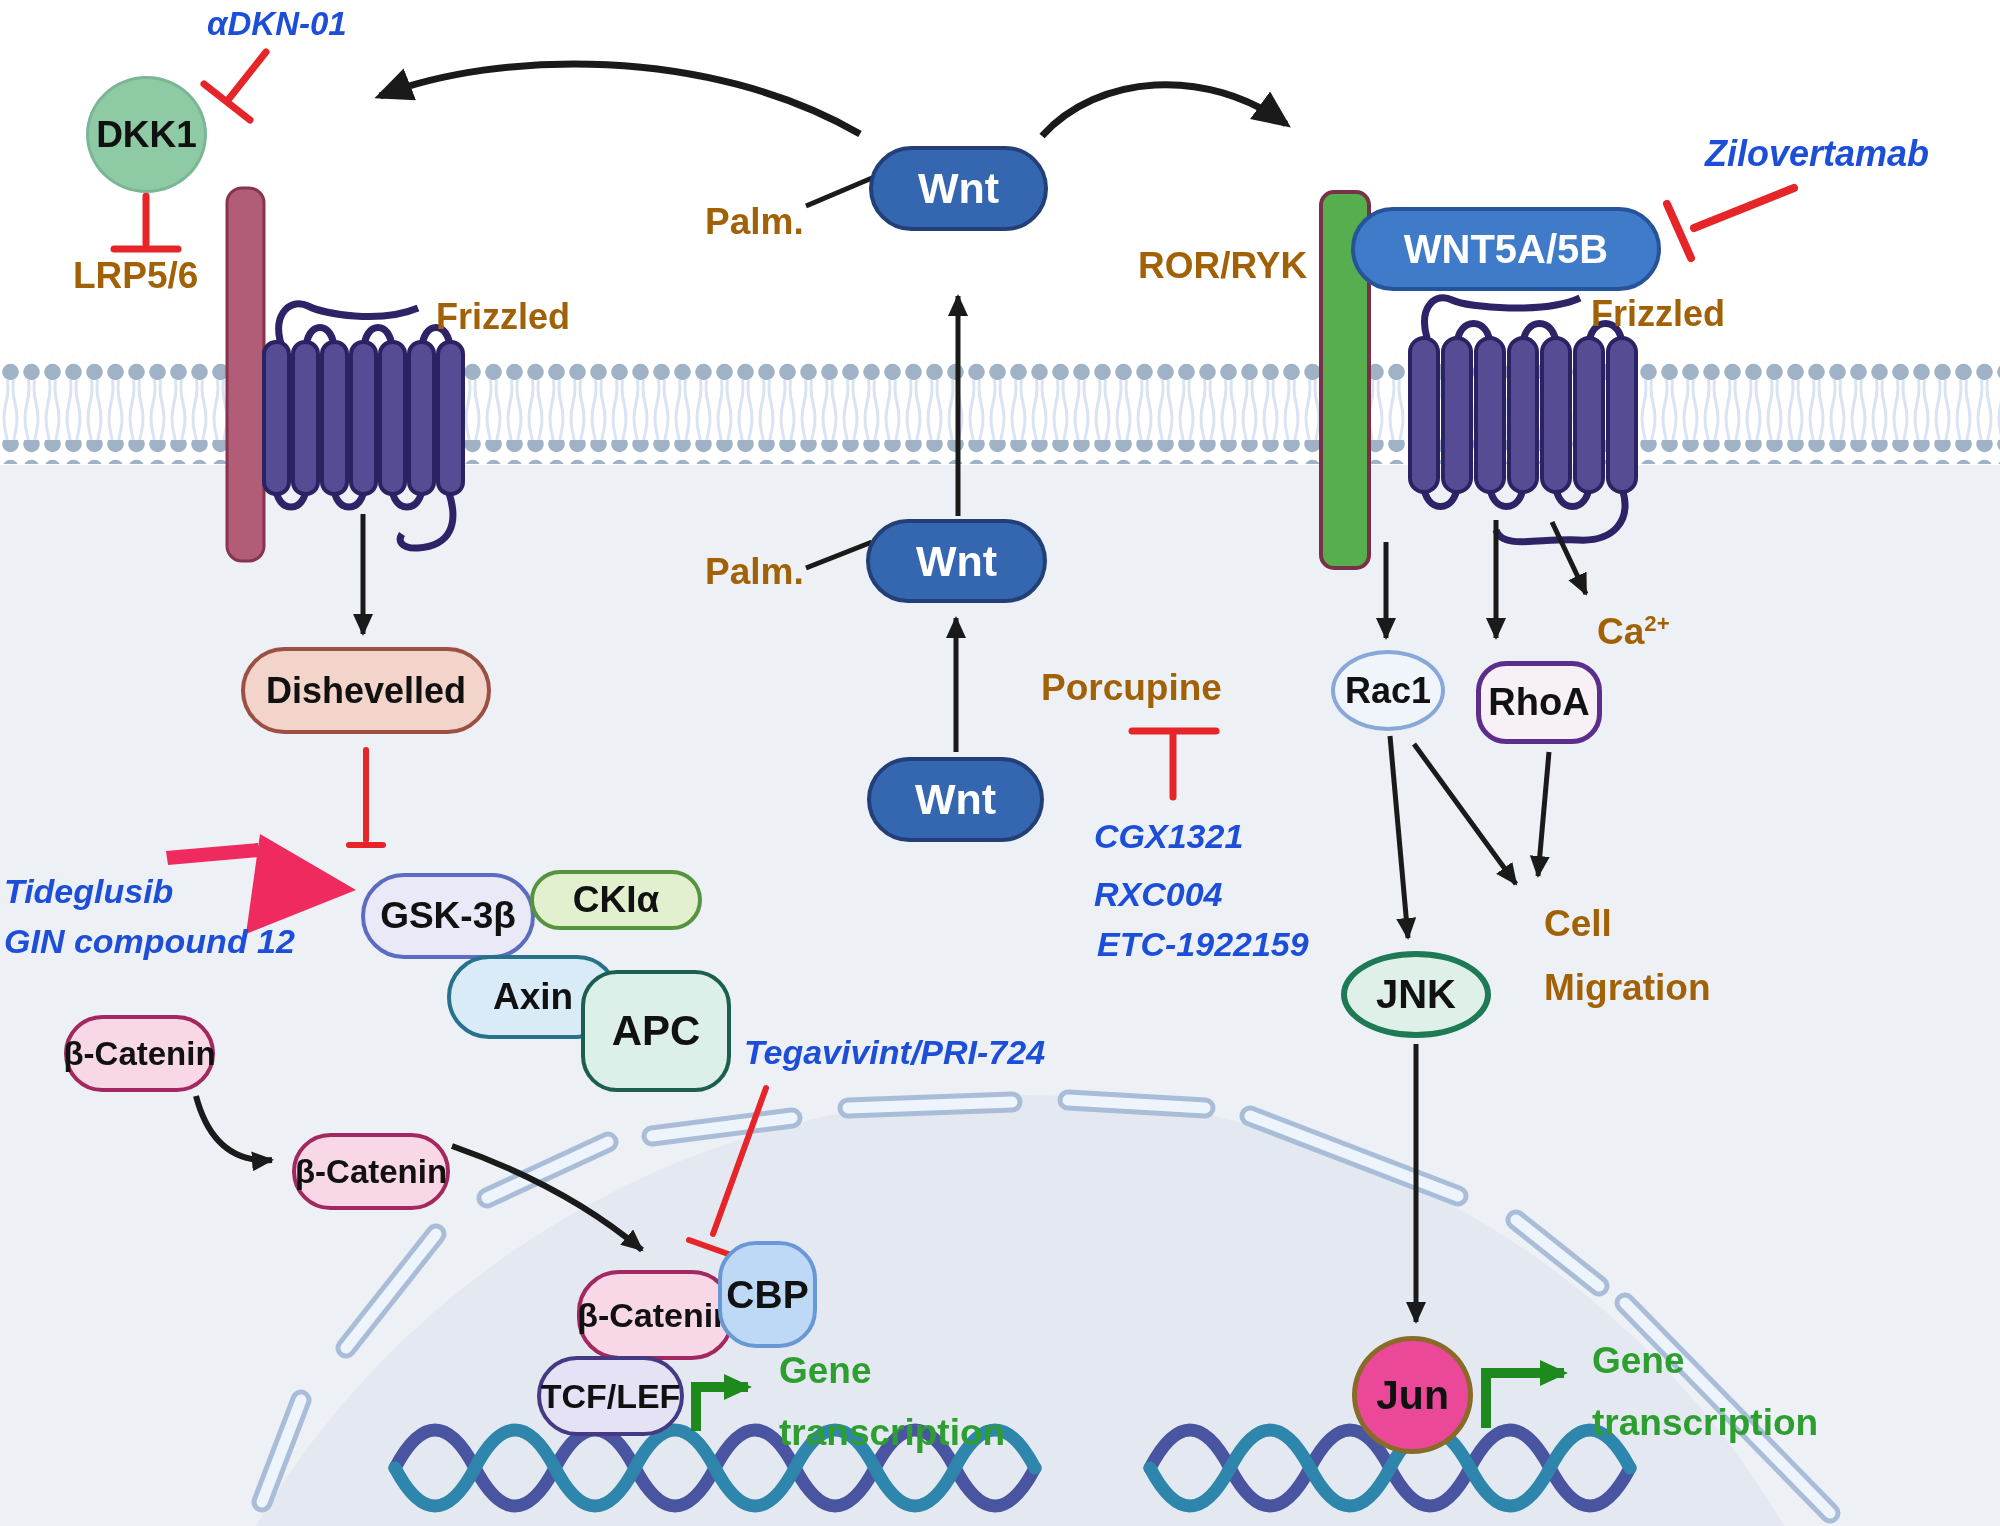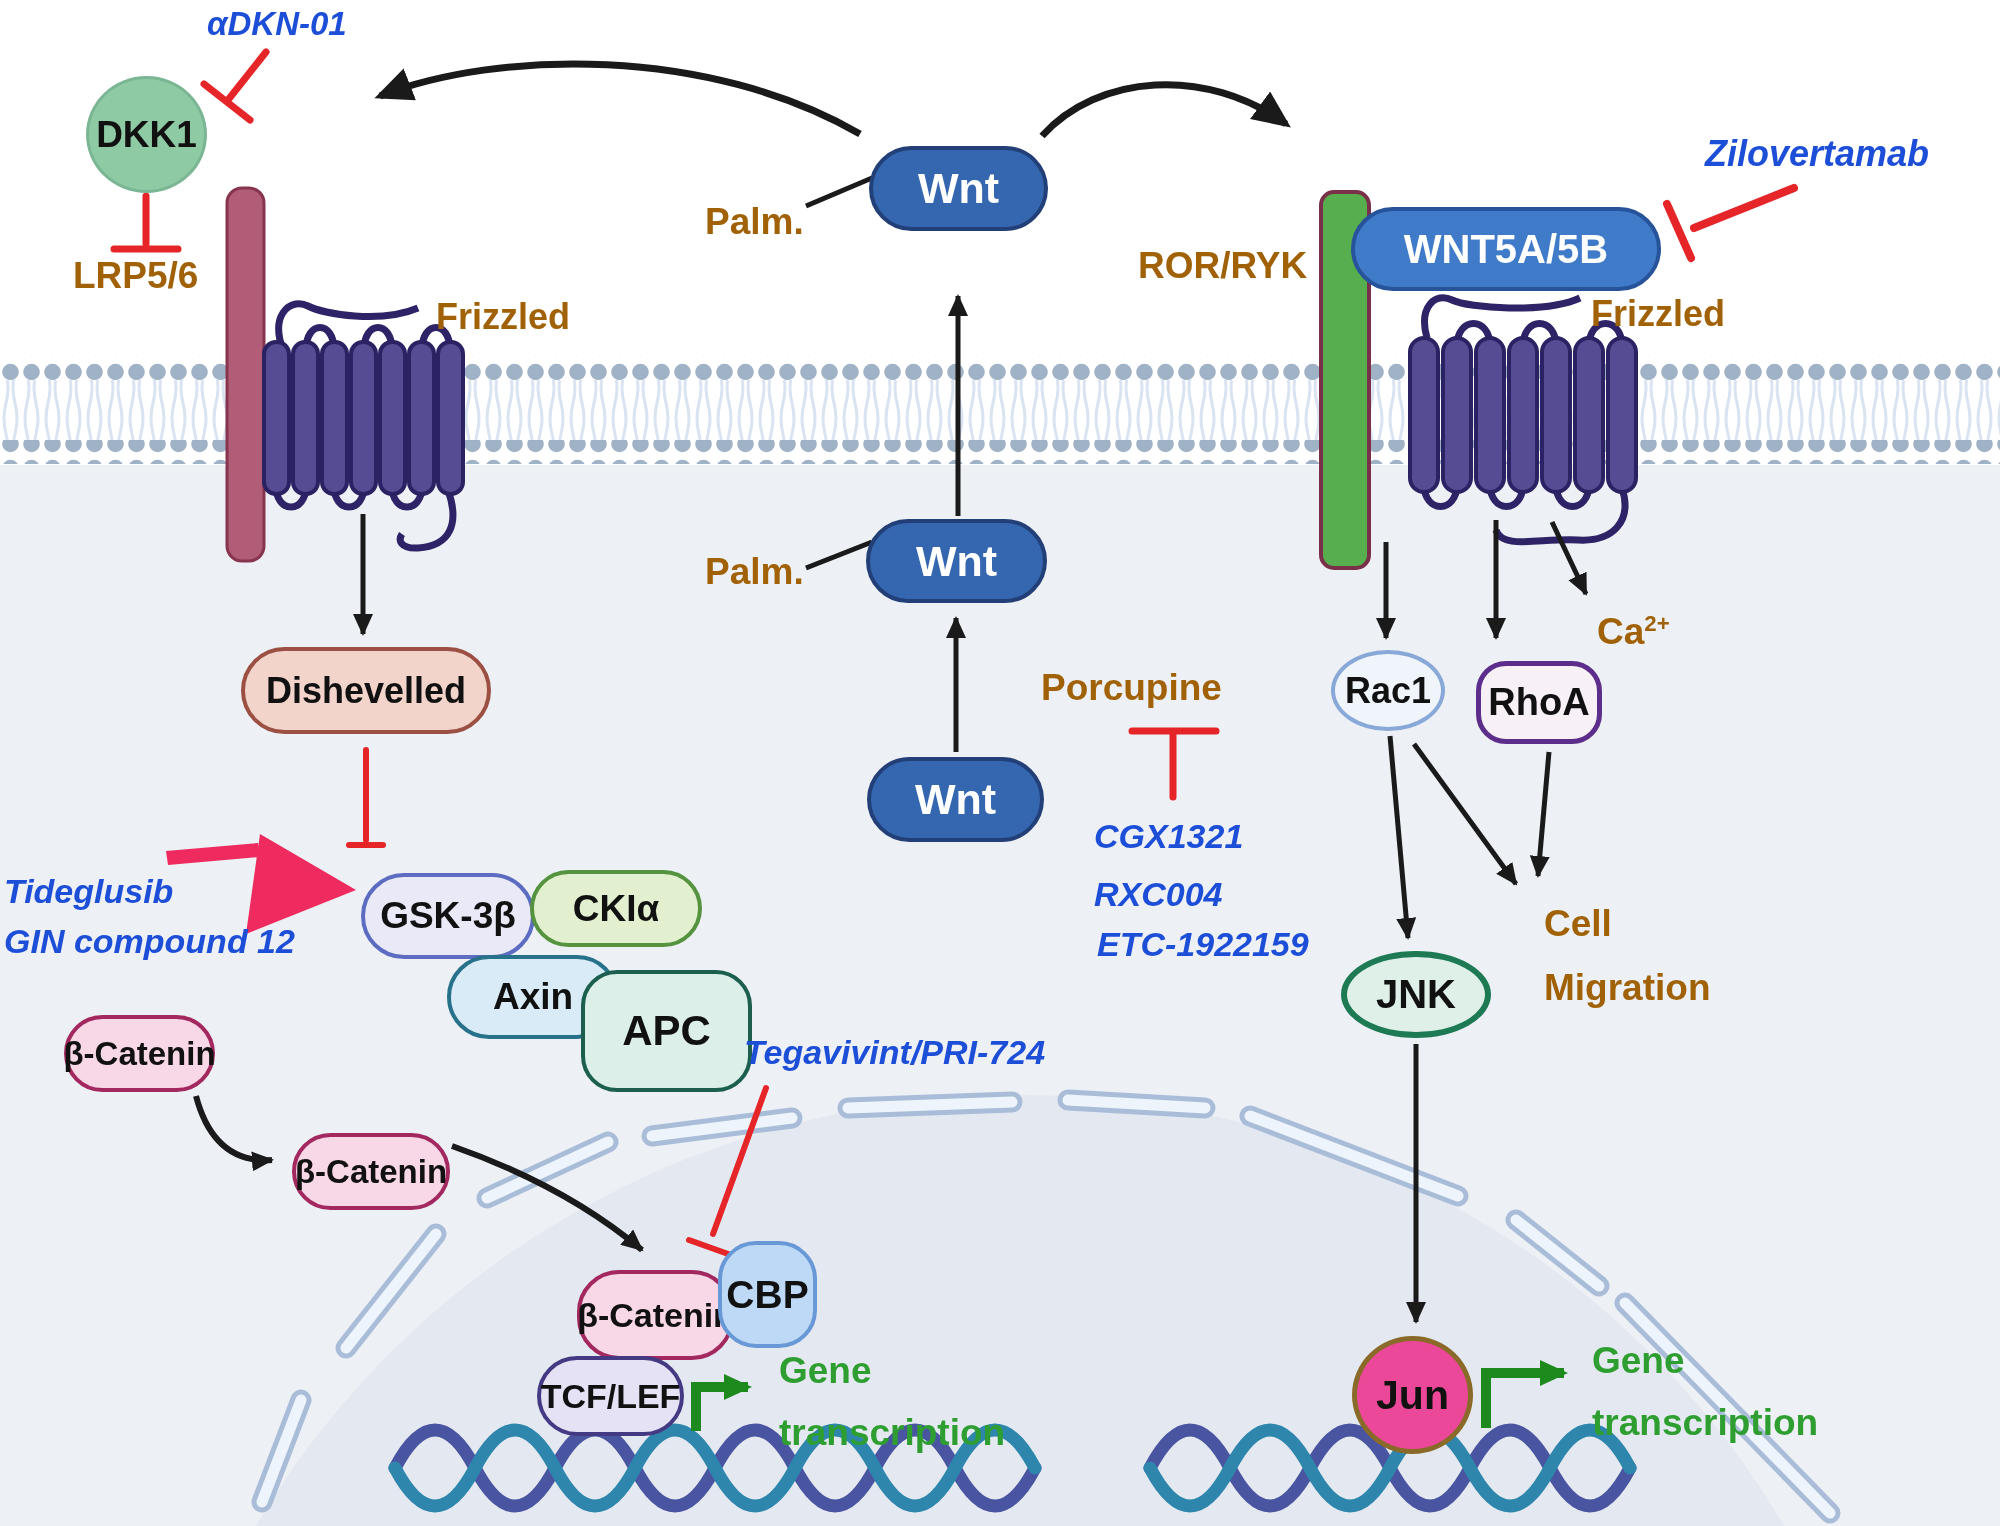--- a/index.html
+++ b/index.html
@@ -244,25 +244,25 @@
 
 <div class="pill" style="left:241px;top:647px;width:250px;height:87px;border-radius:45px;background:#f2d4ca;border:4px solid #9c4f43;font-size:36px;">Dishevelled</div>
 
 <div class="lbl red" style="left:4px;top:866px;font-size:34px;line-height:50px;">
   <div>Tideglusib</div>
   <div>GIN compound 12</div>
 </div>
 
 <div class="pill" style="left:361px;top:873px;width:174px;height:86px;border-radius:44px;background:#e9e9f7;border:4px solid #5c6cc0;font-size:37px;">GSK-3β</div>
 
-<div class="pill" style="left:530px;top:870px;width:172px;height:77px;border-radius:42px;background:#e3f0cf;border:4px solid #55933f;font-size:37px;">CKIα</div>
+<div class="pill" style="left:530px;top:870px;width:172px;height:60px;border-radius:42px;background:#e3f0cf;border:4px solid #55933f;font-size:37px;">CKIα</div>
 
 <div class="pill" style="left:447px;top:955px;width:172px;height:84px;border-radius:42px;background:#d8ebf7;border:4px solid #27718a;font-size:37px;">Axin</div>
 
-<div class="pill" style="left:581px;top:970px;width:171px;height:122px;border-radius:36px;background:#dcefe9;border:4px solid #1c5f4e;font-size:42px;">APC</div>
+<div class="pill" style="left:581px;top:970px;width:150px;height:122px;border-radius:36px;background:#dcefe9;border:4px solid #1c5f4e;font-size:42px;">APC</div>
 
 <div class="pill" style="left:64px;top:1015px;width:151px;height:77px;border-radius:39px;background:#f8d7e6;border:4px solid #a2285f;font-size:33px;">β-Catenin</div>
 
 <div class="pill" style="left:292px;top:1133px;width:158px;height:77px;border-radius:39px;background:#f8d7e6;border:4px solid #a2285f;font-size:33px;">β-Catenin</div>
 
 <div class="lbl red" style="left:744px;top:1034px;font-size:34px;">Tegavivint/PRI-724</div>
 
 <div class="pill" style="left:577px;top:1270px;width:157px;height:90px;border-radius:42px;background:#f8d7e6;border:4px solid #a2285f;font-size:34px;">β-Catenin</div>
 
 <div class="pill" style="left:718px;top:1241px;width:99px;height:107px;border-radius:38px;background:#bdd9f5;border:4px solid #6898d6;font-size:39px;">CBP</div>

